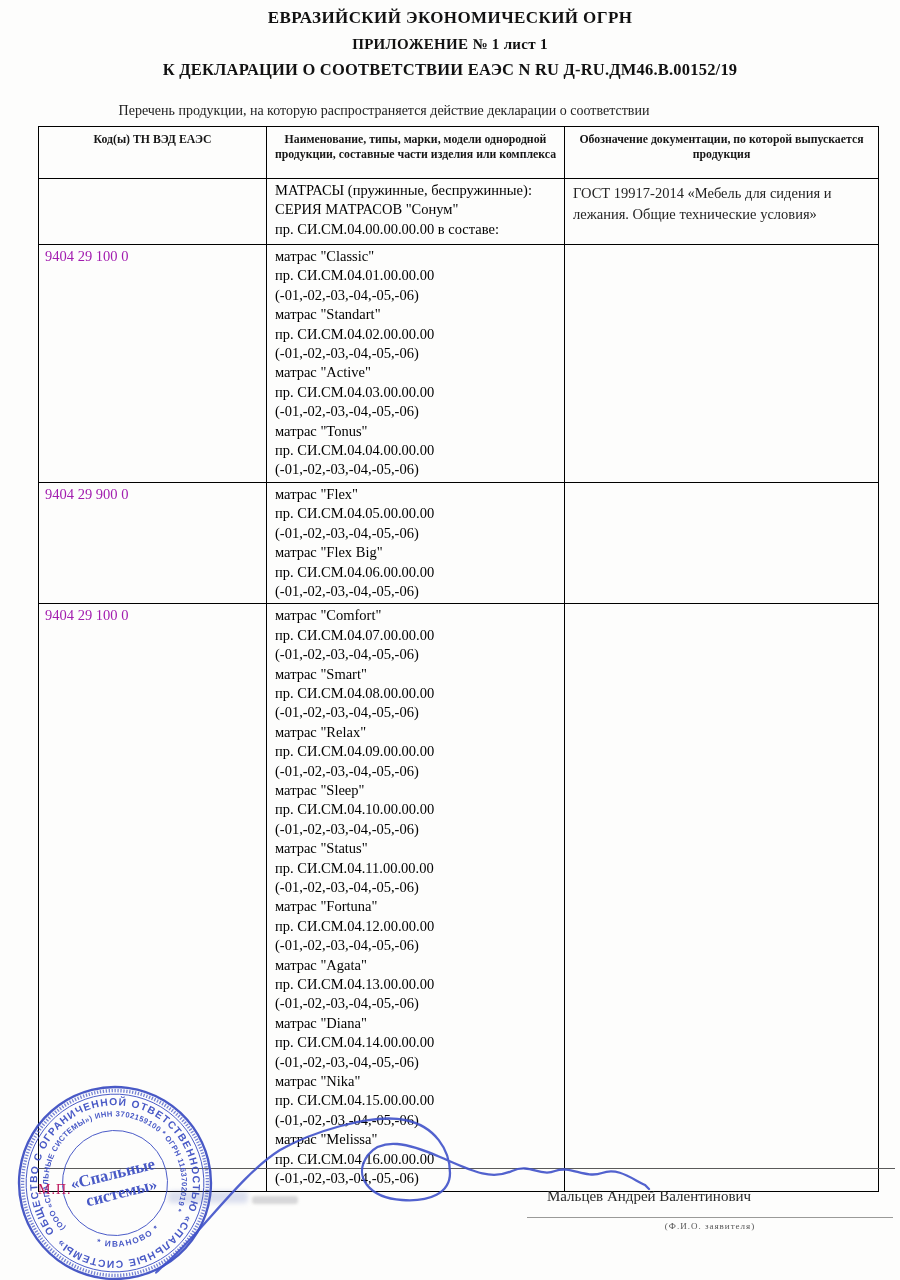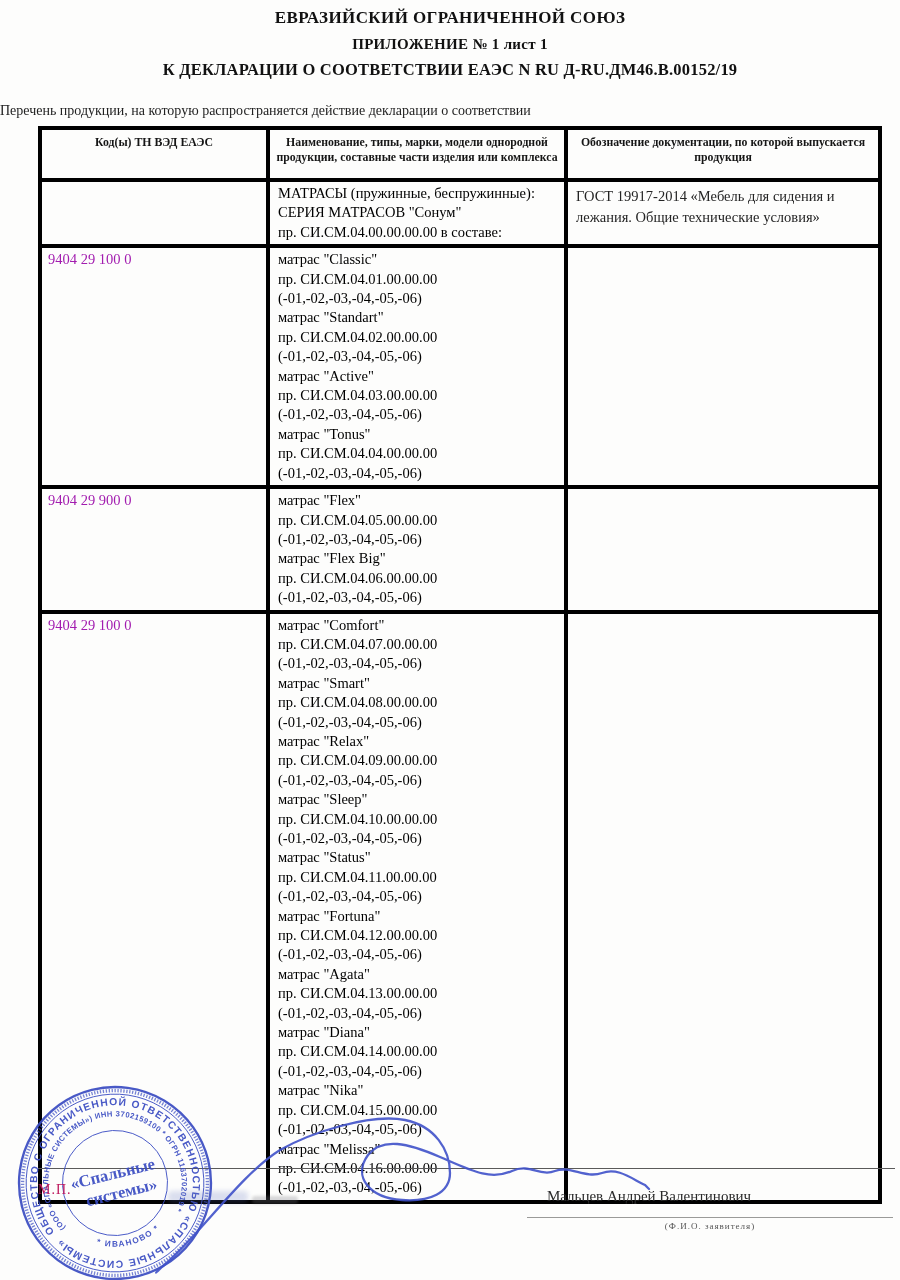--- a/index.html
+++ b/index.html
@@ -8,27 +8,27 @@
     position:relative; width:900px; height:1280px; margin:0 auto;
     background:#fdfdfc; overflow:hidden;
     font-family:"Liberation Serif","DejaVu Serif",serif;
     color:#1c1c1c;
   }
   
   .hdr { position:absolute; left:0; width:900px; text-align:center; font-weight:bold; color:#111; }
   .hdr1 { top:8px;  font-size:17px; letter-spacing:.4px; }
   .hdr2 { top:36px; font-size:15px; letter-spacing:.3px; }
   .hdr3 { top:60px; font-size:16.5px; letter-spacing:.2px; }
-  .subtitle { position:absolute; top:103px; left:0; width:768px; font-size:14px; font-weight:normal; color:#222; }
+  .subtitle { position:absolute; top:103px; left:0; width:768px; text-align:center; font-size:14px; font-weight:normal; color:#222; }
   
   table.decl {
     position:absolute; left:38px; top:126px; width:840px;
     border-collapse:collapse; table-layout:fixed;
   }
-  table.decl td, table.decl th { border:4px solid #000000; vertical-align:top; }
+  table.decl td, table.decl th { border:1px solid #000000; vertical-align:top; }
   col.c1{width:228px;} col.c2{width:298px;} col.c3{width:314px;}
   th.hcell { font-size:11.8px; font-weight:bold; line-height:15px; text-align:center; padding:5px 6px; color:#161616; }
   td.code  { font-size:14.5px; padding:3px 4px 3px 6px; white-space:pre-line; color:#a21caf; }
   td.names { font-size:14.5px; line-height:19.4px; padding:2px 4px 2px 8px; white-space:pre-line; color:#000000; }
   td.doc   { font-size:14.5px; line-height:21px; padding:4px 6px 4px 8px; color:#242424; }
   tr.hrow   { height:52px; }
   tr.r0 { height:66px; }
   tr.r1 { height:224px; }
   tr.r2 { height:112px;margin-top:16px; }
   tr.r3 { height:588px; }
@@ -44,21 +44,21 @@
   .smudge { position:absolute; left:168px; top:1191px; width:80px; height:12px;
             background:rgba(95,112,190,.22); filter:blur(2.5px); border-radius:4px; }
   .smudge2 { position:absolute; left:252px; top:1196px; width:46px; height:8px;
             background:rgba(120,120,125,.28); filter:blur(1.8px); border-radius:3px; }
 </style>
 </head>
 <body>
 
 <div class="page">
 
-  <div class="hdr hdr1">ЕВРАЗИЙСКИЙ ОГРАНИЧЕННОЙ СОЮЗ</div>
+  <div class="hdr hdr1">ЕВРАЗИЙСКИЙ ЭКОНОМИЧЕСКИЙ ОГРН</div>
   <div class="hdr hdr2">ПРИЛОЖЕНИЕ № 1 лист 1</div>
   <div class="hdr hdr3">К ДЕКЛАРАЦИИ О СООТВЕТСТВИИ ЕАЭС N RU Д-RU.ДМ46.В.00152/19</div>
   <div class="subtitle">Перечень продукции, на которую распространяется действие декларации о соответствии</div>
 
   <table class="decl">
     <colgroup>
         <col class="c1">
         <col class="c2">
         <col class="c3">
       </colgroup>

